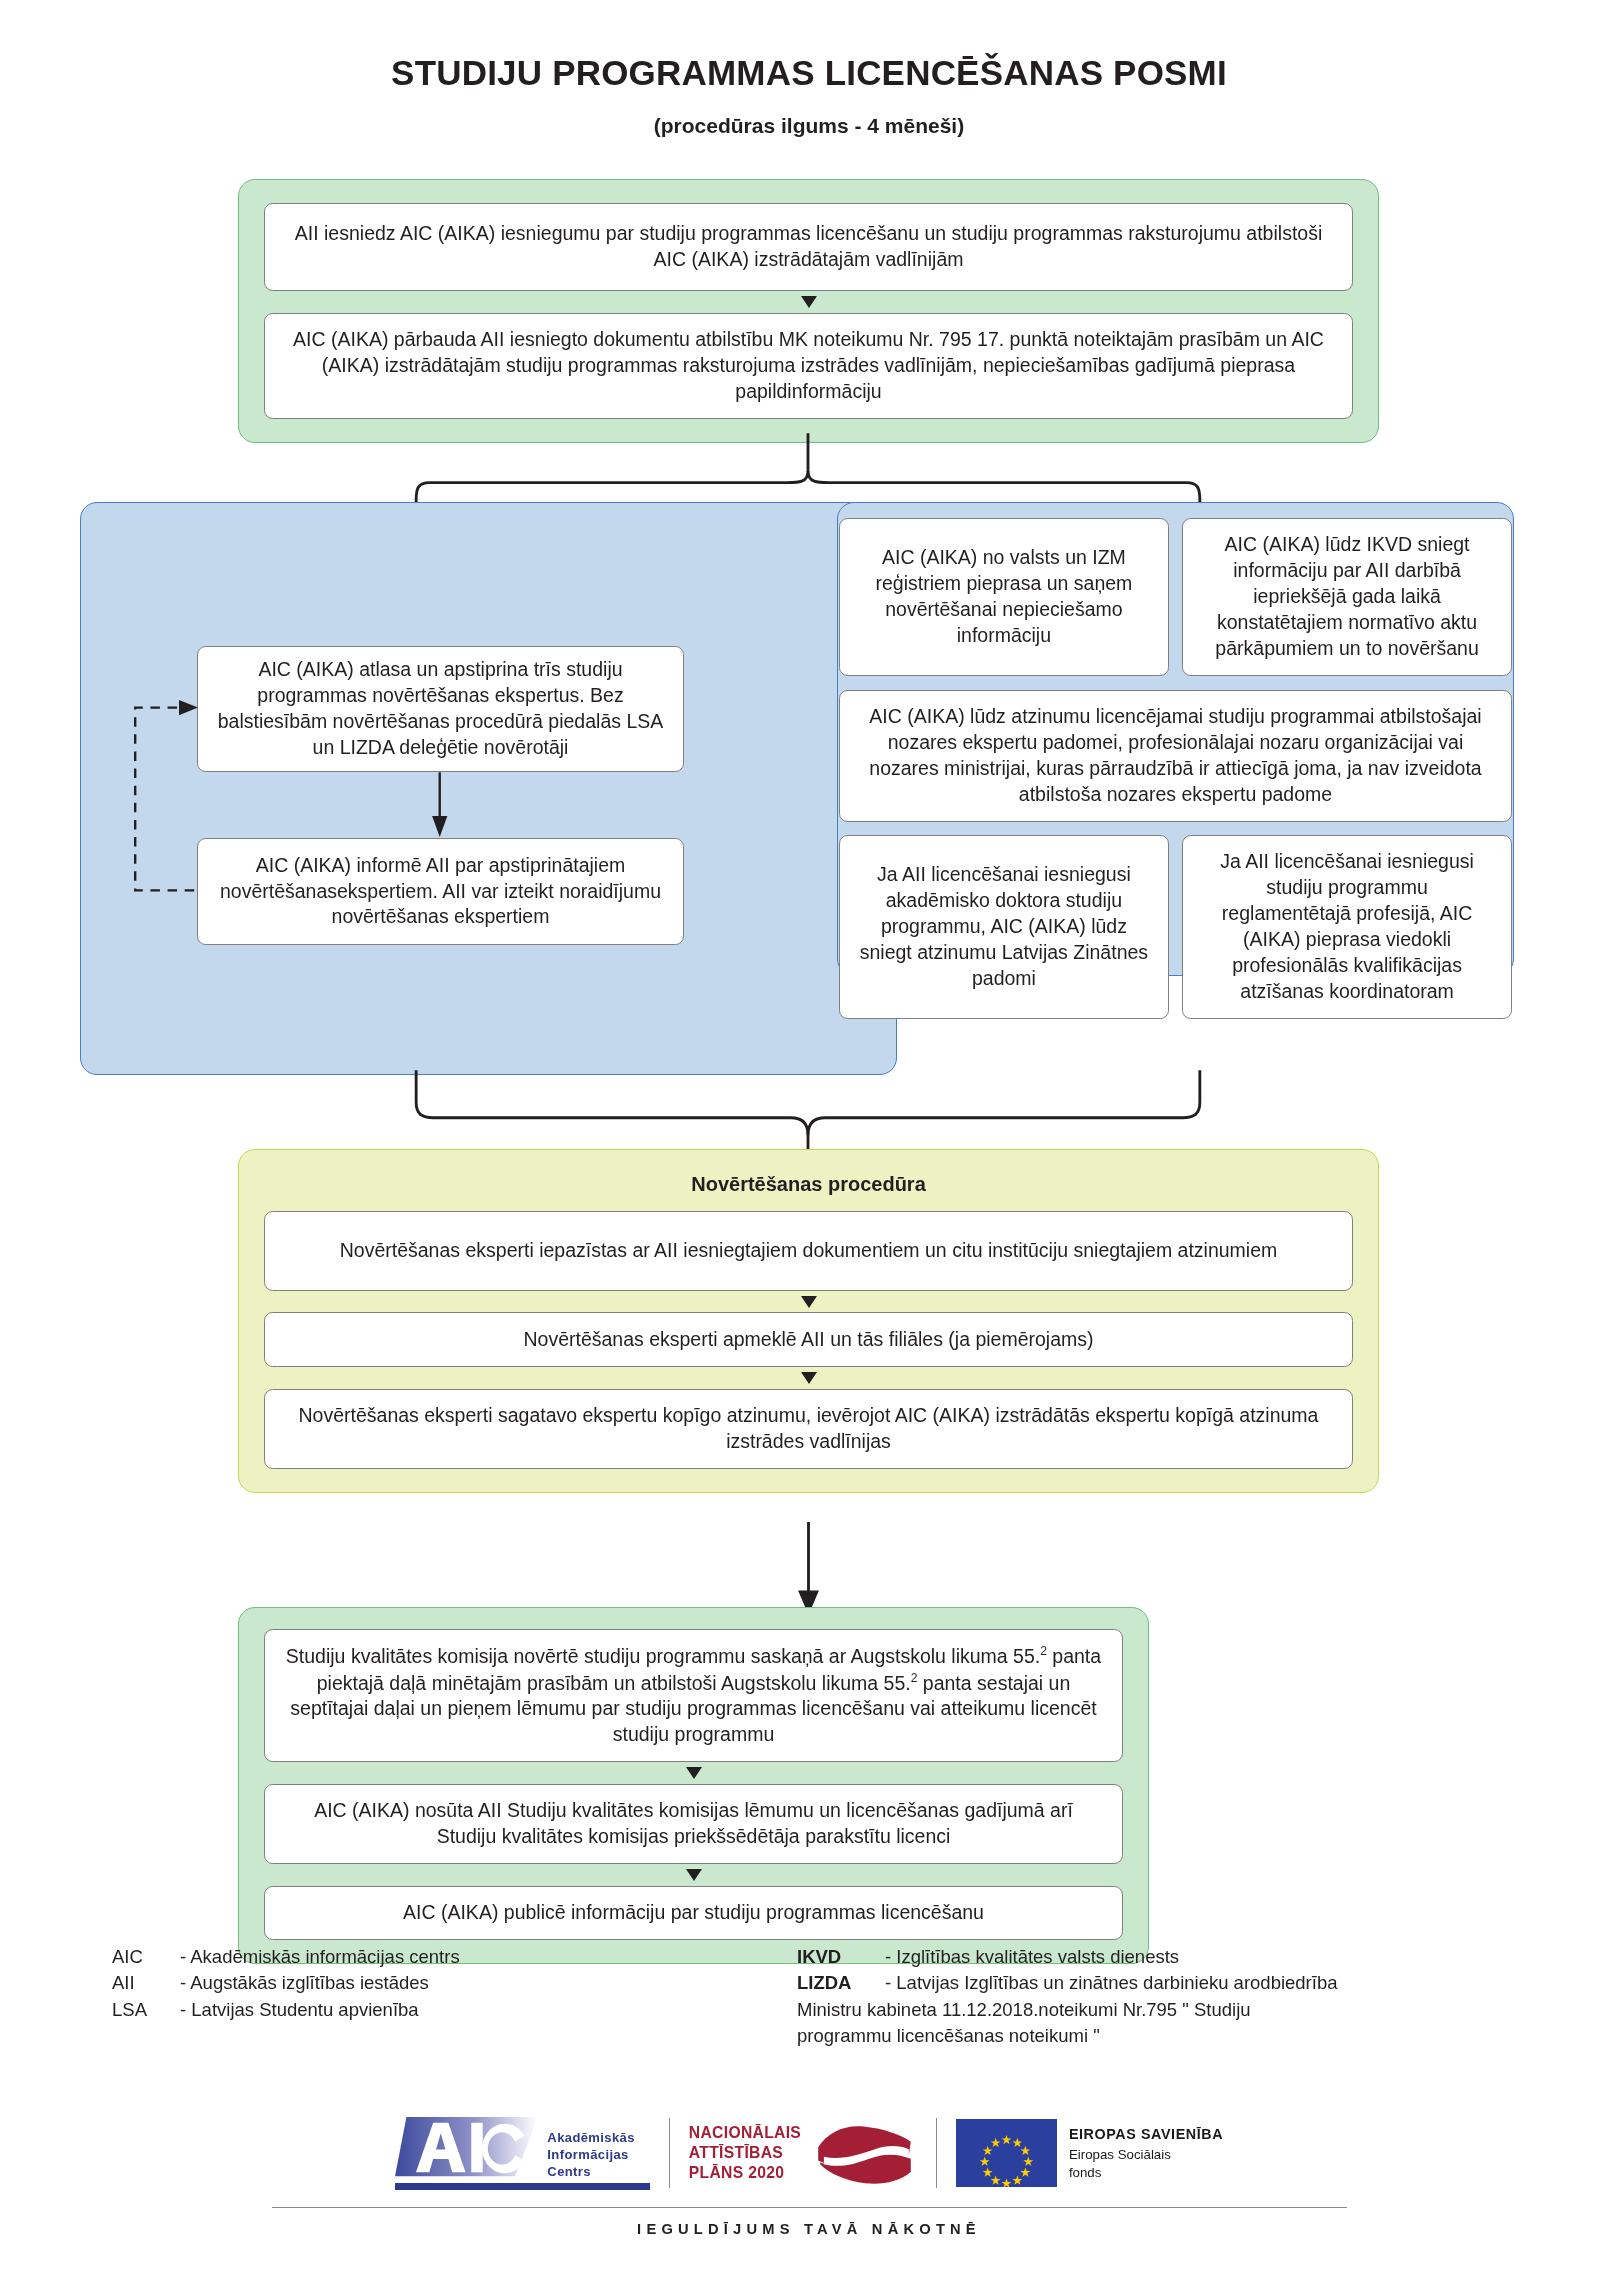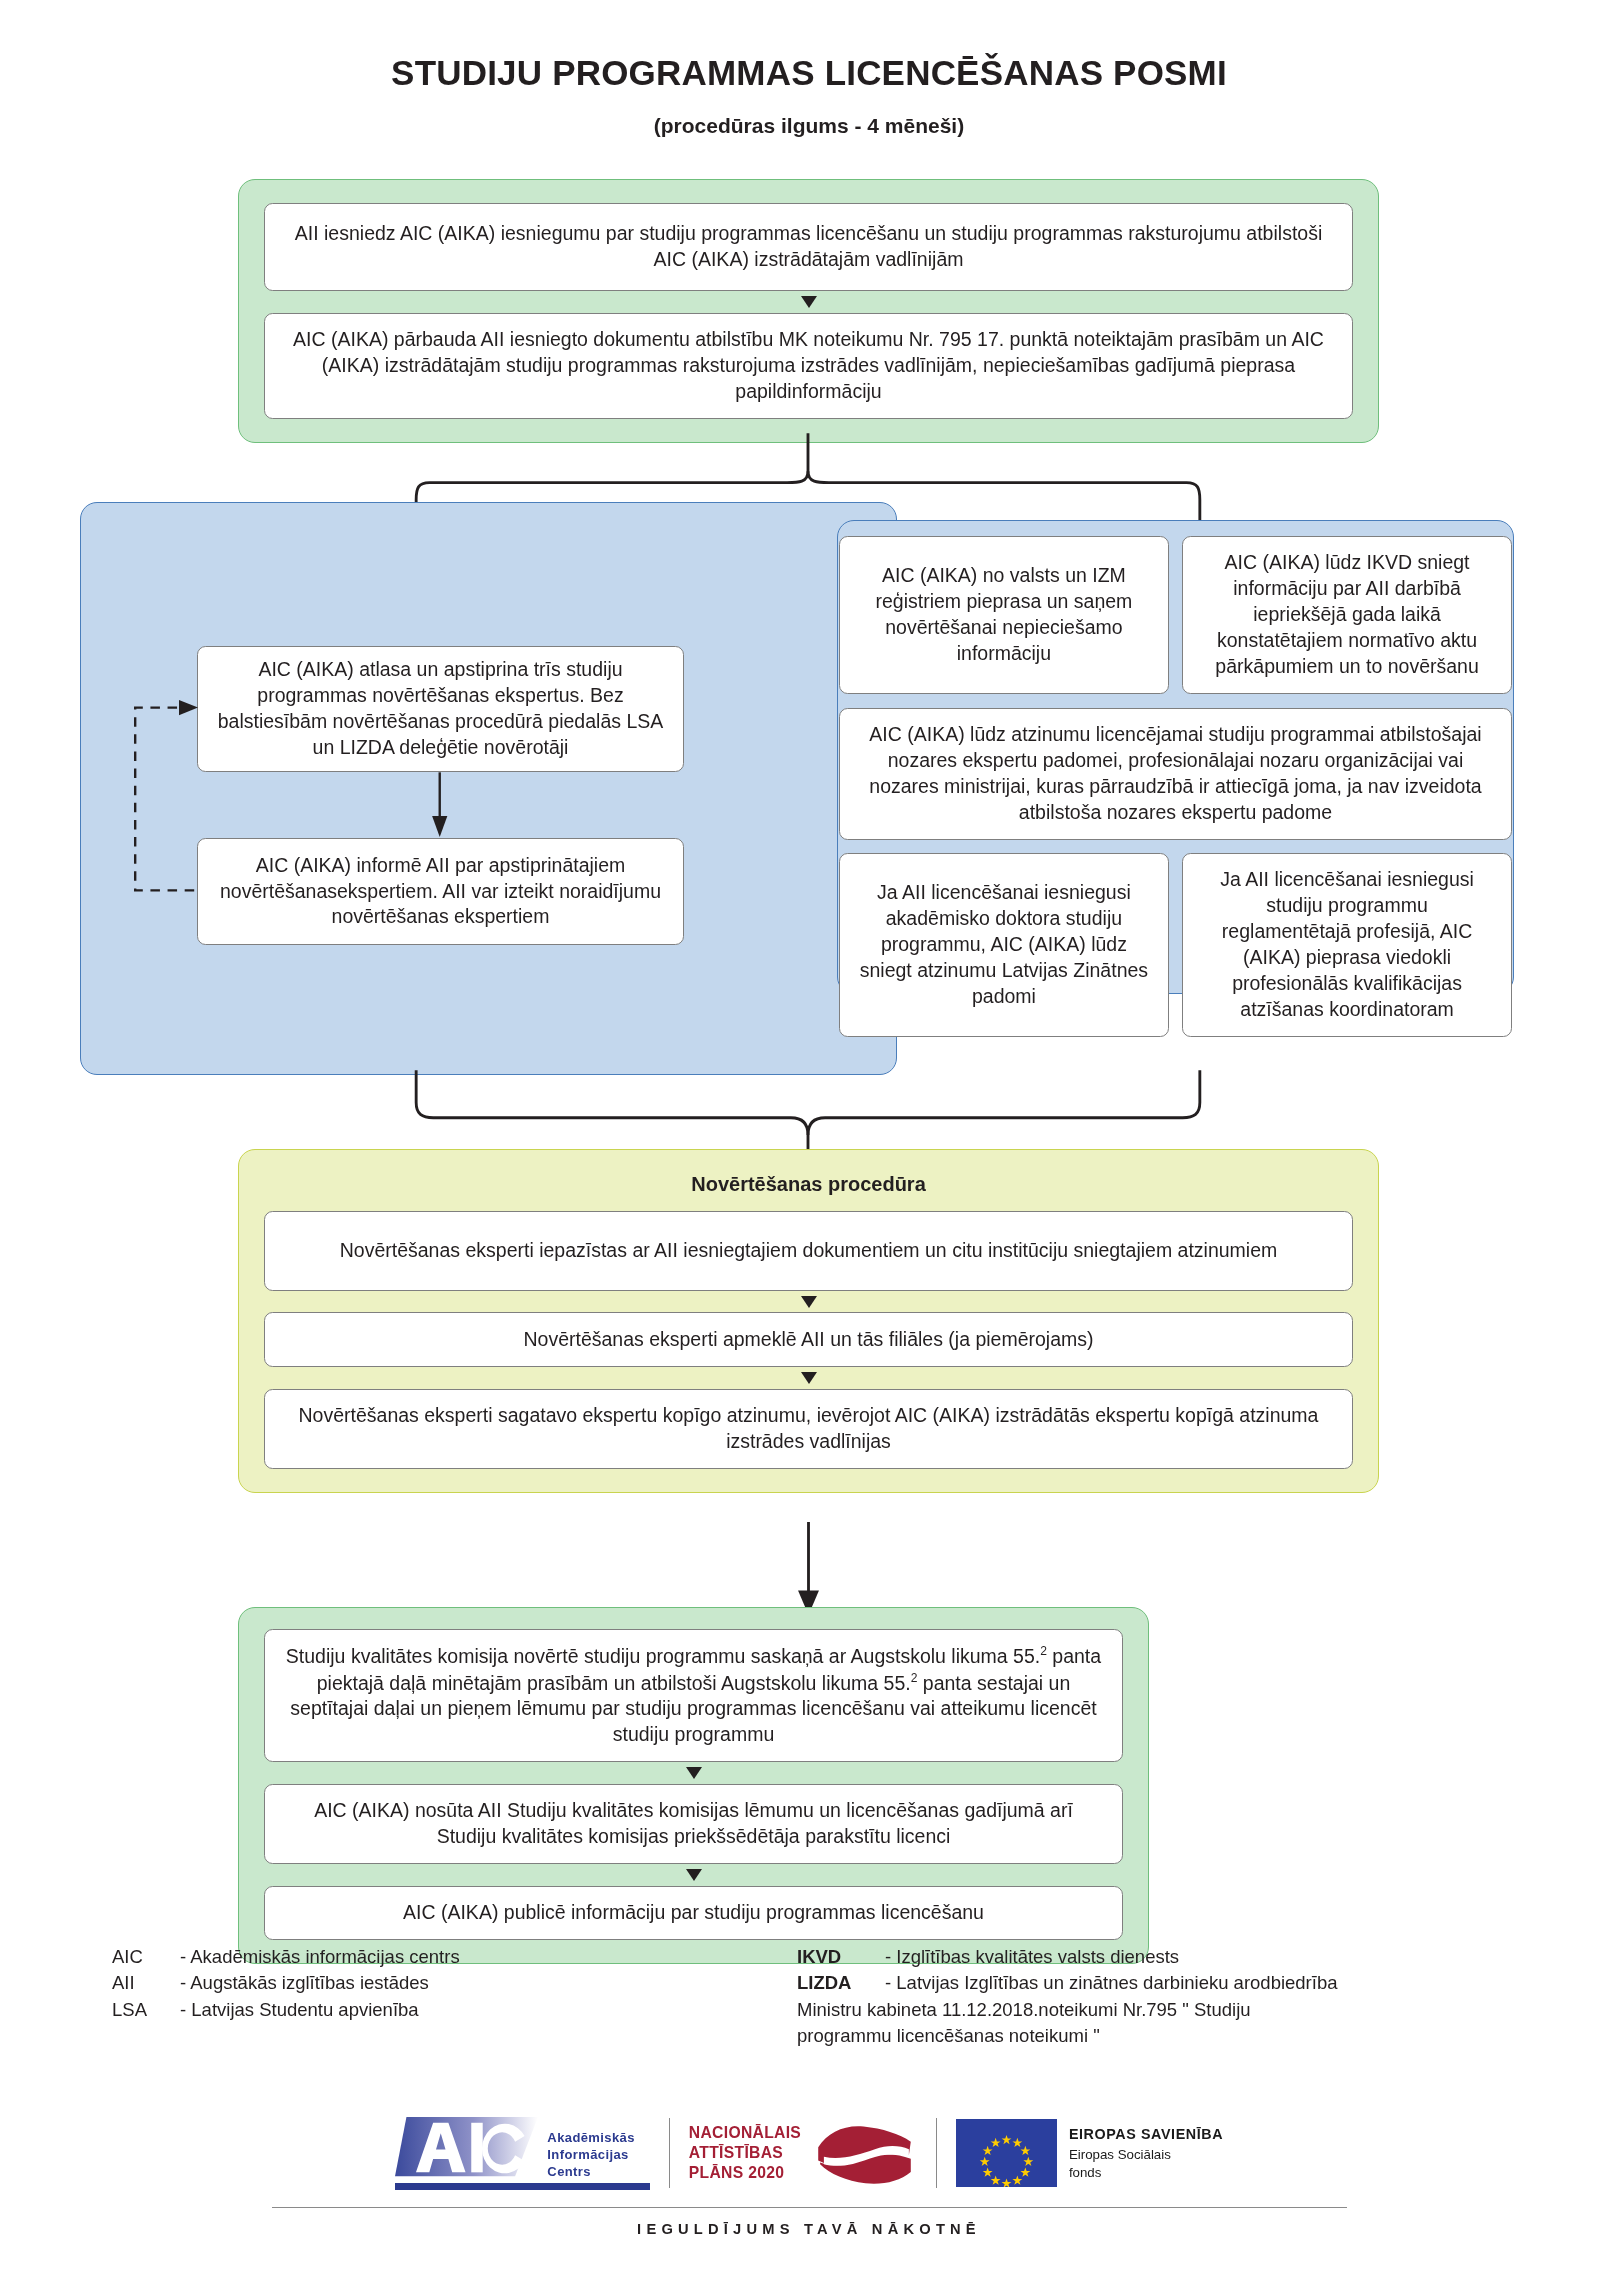--- a/index.html
+++ b/index.html
@@ -107,21 +107,21 @@
   #experts-vline {
     position: absolute;
     left: 80px; top: 502px;
     width: 689px; height: 573px;
     pointer-events: none;
   }
 
   
   #stage-inquiries {
     position: absolute;
-    left: 837px; top: 520px;
+    left: 837px; top: 502px;
     width: 677px; height: 474px;
     padding: 15px 1px;
   }
   #inq-row-top { display: flex; gap: 13.3px; }
   #inq-row-top .card { width: 50%; }
   #inq-card-a { min-height: 145px; }
   #inq-card-b { min-height: 145px; }
   #inq-card-c { margin-top: 13.3px; min-height: 122px; }
   #inq-row-bot { display: flex; gap: 13.3px; margin-top: 13.3px; }
   #inq-row-bot .card { width: 50%; min-height: 158px; }

